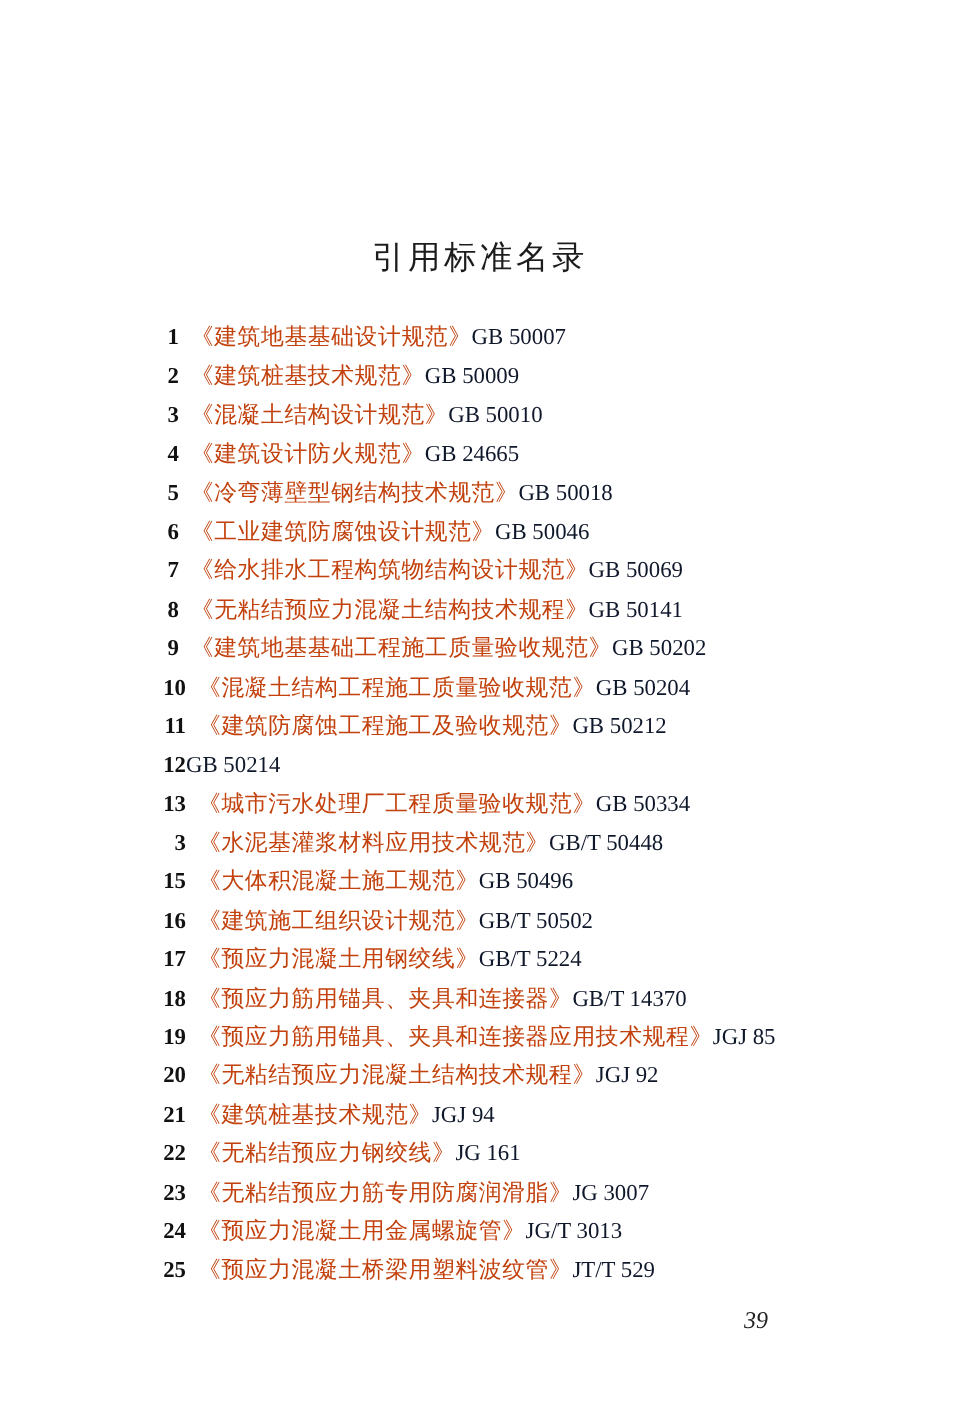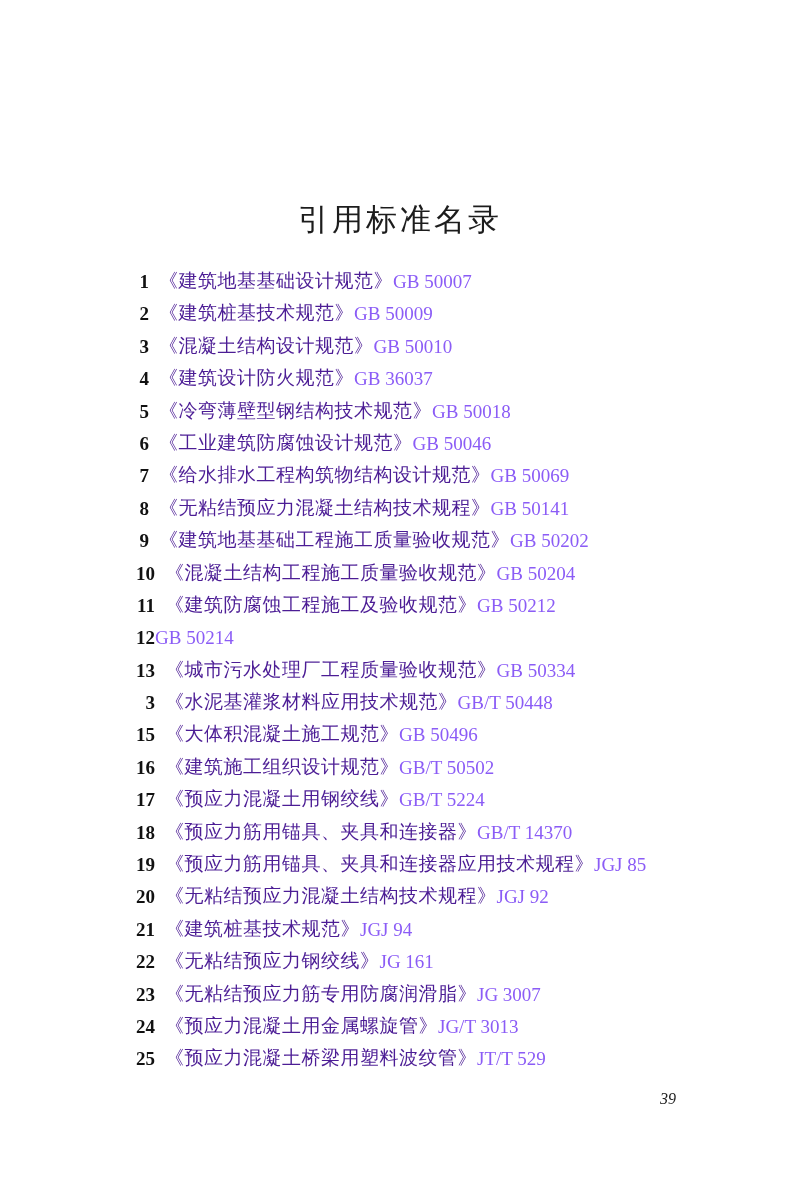--- a/index.html
+++ b/index.html
@@ -19,21 +19,21 @@
       position: absolute;
       left: 0; top: 0;
       width: 800px; height: 1183px;
     }
     .title {
       position: absolute;
       top: 178px;
       left: 0;
       width: 800px;
       text-align: center;
-      font-size: 31px;
+      font-size: 27px;
       letter-spacing: 3px;
       font-family: "DejaVu Sans", "Liberation Sans", sans-serif;
       font-weight: normal;
       color: #1c1c1c;
     }
     .list {
       position: absolute;
       top: 266px;
       left: 0;
       width: 800px;
@@ -54,35 +54,35 @@
       font-weight: bold;
       font-size: 19px;
       font-family: "Liberation Serif", "DejaVu Serif", serif;
       color: #111;
       flex: 0 0 auto;
     }
     .num.single { width: 149px; }
     .text {
       padding-left: 10px;
       font-size: 19px;
-      font-family: Liberation Mono, monospace;
-      color: #4c1d95;
+      font-family: Liberation Sans, sans-serif;
+      color: #c2410c;
       letter-spacing: 0.5px;
     }
     .code {
       font-family: "Liberation Serif", "DejaVu Serif", serif;
       font-size: 19px;
-      color: #8b5cf6;
+      color: #0f172a;
     }
     .page-number {
       position: absolute;
       top: 1090px;
-      left: 660px;
+      left: 620px;
       font-style: italic;
-      font-size: 16px;
+      font-size: 20px;
       font-family: "Liberation Serif", "DejaVu Serif", serif;
       color: #222;
     }
   </style>
 </head>
 <body>
 
 <div class="page">
   <h1 class="title">引用标准名录</h1>
 
@@ -98,21 +98,21 @@
         <span class="code">GB 50009</span>
       </li>
     <li class="row">
         <span class="num single">3</span>
         <span class="text">《混凝土结构设计规范》</span>
         <span class="code">GB 50010</span>
       </li>
     <li class="row">
         <span class="num single">4</span>
         <span class="text">《建筑设计防火规范》</span>
-        <span class="code">GB 36037</span>
+        <span class="code">GB 24665</span>
       </li>
     <li class="row">
         <span class="num single">5</span>
         <span class="text">《冷弯薄壁型钢结构技术规范》</span>
         <span class="code">GB 50018</span>
       </li>
     <li class="row">
         <span class="num single">6</span>
         <span class="text">《工业建筑防腐蚀设计规范》</span>
         <span class="code">GB 50046</span>

